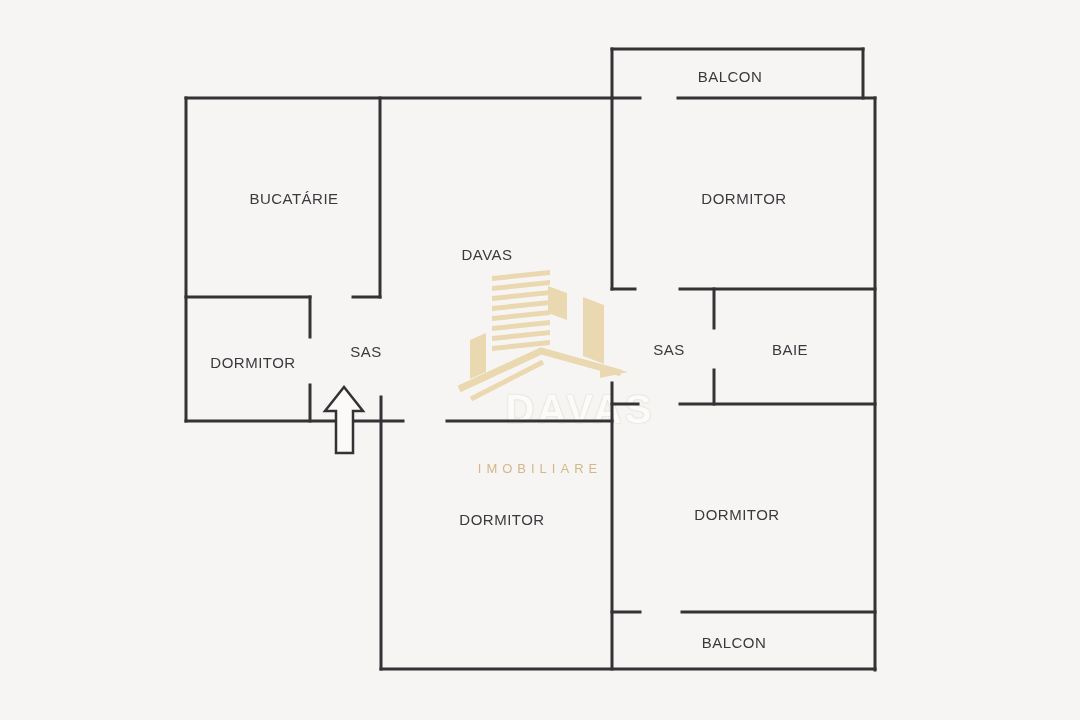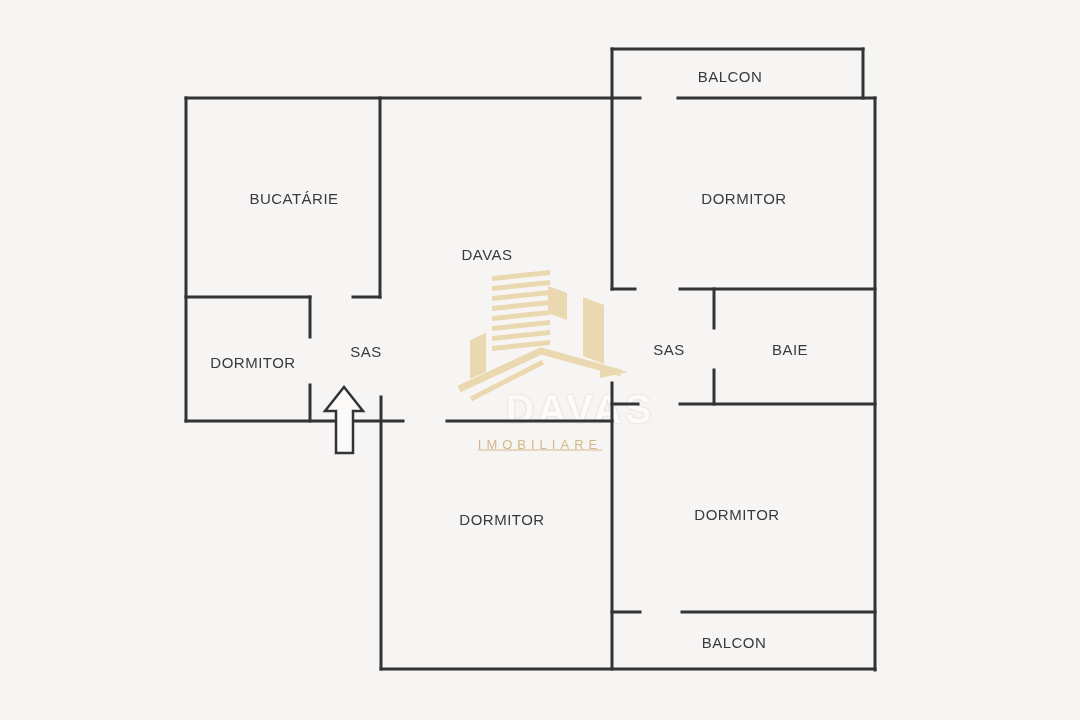--- a/index.html
+++ b/index.html
@@ -20,22 +20,22 @@
   #building-svg polygon,#building-svg path{fill:var(--accent);}
   #building-svg path{fill:none;stroke:var(--accent);}
   .wm-brand{
     position:absolute;left:540px;top:409px;transform:translate(-50%,-50%);
     font-size:40px;letter-spacing:3px;font-weight:bold;color:#fcfbf9;
     text-shadow:0 0 2px rgba(168,158,138,.35), 0 0 1px rgba(168,158,138,.3);
     white-space:nowrap;
     margin-left:40px;
   }
   .wm-tagline{
-    position:absolute;left:540px;top:444px;transform:translate(-50%,-50%);
-    font-size:13px;letter-spacing:5px;color:var(--tagline);white-space:nowrap;text-decoration:underline;
+    position:absolute;left:540px;top:468px;transform:translate(-50%,-50%);
+    font-size:13px;letter-spacing:5px;color:var(--tagline);white-space:nowrap;
   }
   #walls-svg{z-index:2;}
   #walls-svg line{stroke:var(--wall);stroke-width:3;stroke-linecap:square;}
   #entrance-arrow{fill:#fbfaf8;stroke:var(--wall);stroke-width:2.5;stroke-linejoin:miter;}
   .room-label{
     position:absolute;z-index:3;transform:translate(-50%,-50%);
     color:var(--label);font-size:15px;letter-spacing:.5px;white-space:nowrap;
     text-align:right;line-height:33px;
   }
 </style>

